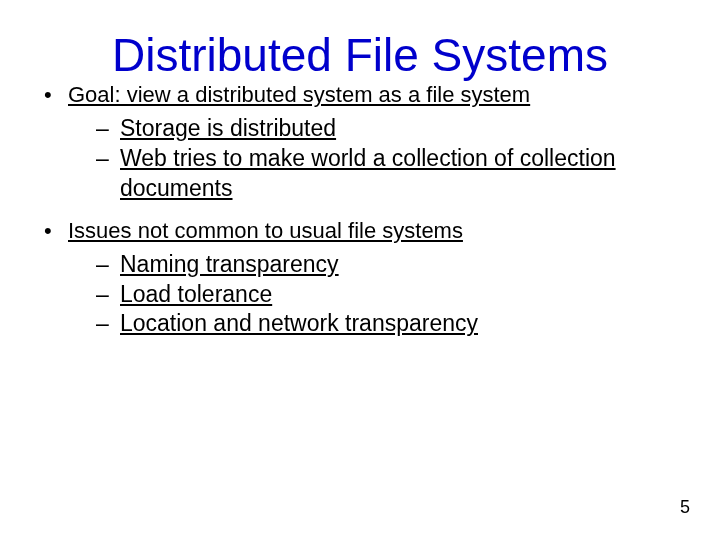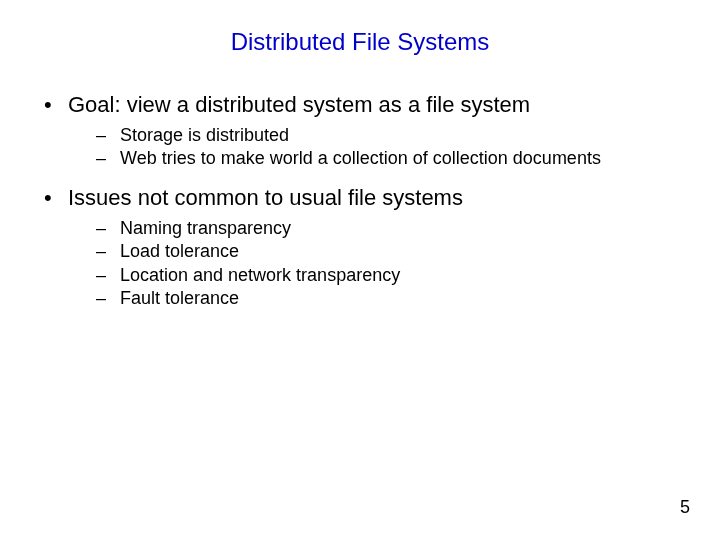--- a/index.html
+++ b/index.html
@@ -7,28 +7,28 @@
       width: 720px;
       height: 540px;
       background: #ffffff;
       font-family: Arial, Helvetica, sans-serif;
       color: #000000;
       position: relative;
       padding: 28px 30px 0 30px;
     }
     .title {
       color: #0000cc;
-      font-size: 24px;
+      font-size: 46px;
       font-weight: normal;
       text-align: center;
-      margin-bottom: 36px;
     }
     .level1 {
       list-style: none;
       padding-left: 8px;
+      text-decoration: underline;
     }
     .level1 > li {
       position: relative;
       padding-left: 30px;
       font-size: 22px;
       margin-bottom: 6px;
     }
     .level1 > li::before {
       content: "•";
       position: absolute;
@@ -38,21 +38,21 @@
     }
     .level2 {
       list-style: none;
       padding-left: 28px;
       margin-top: 6px;
       margin-bottom: 14px;
     }
     .level2 > li {
       position: relative;
       padding-left: 24px;
-      font-size: 18px;
+      font-size: 23px;
       line-height: 1.3;
     }
     .level2 > li::before {
       content: "–";
       position: absolute;
       left: 0;
       top: 0;
     }
     .page-number {
       position: absolute;
@@ -73,18 +73,17 @@
       <li>Storage is distributed</li>
       <li>Web tries to make world a collection of collection documents</li>
     </ul>
   </li>
   <li>
     <span>Issues not common to usual file systems</span>
     <ul class="level2">
       <li>Naming transparency</li>
       <li>Load tolerance</li>
       <li>Location and network transparency</li>
-      <li>Fault tolerance</li>
     </ul>
   </li>
 </ul>
 
 <div class="page-number">5</div>
 
 </body></html>

